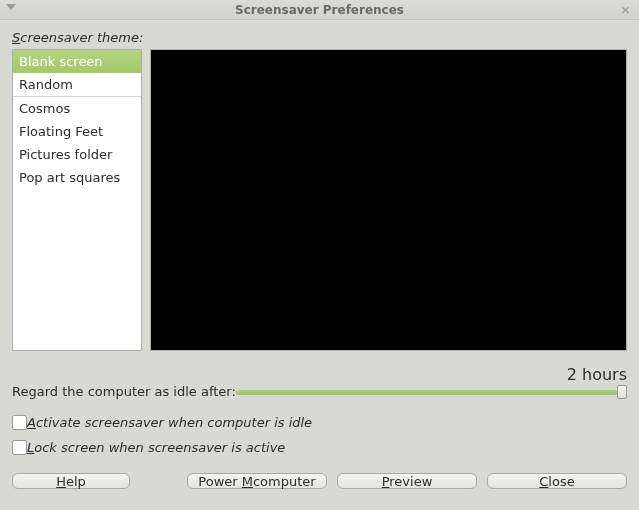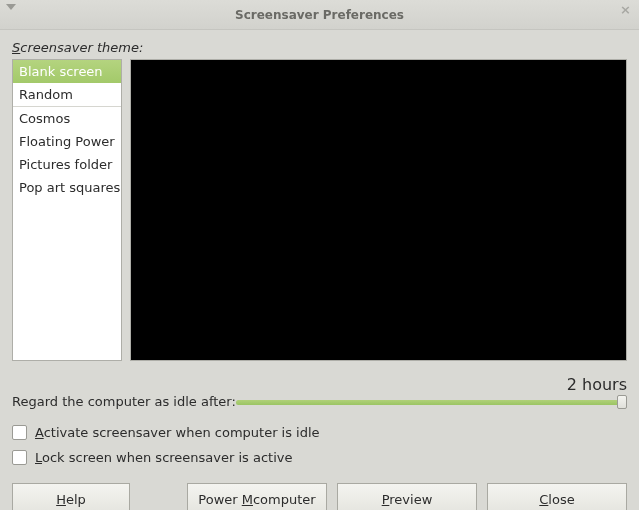--- a/index.html
+++ b/index.html
@@ -8,21 +8,21 @@
     width: 639px;
     height: 510px;
     background: #d9d9d4;
     font-family: "DejaVu Sans", "Liberation Sans", Arial, sans-serif;
     font-size: 13px;
     color: #2c2c2c;
     overflow: hidden;
   }
   
   .titlebar {
-    height: 30px;
+    height: 20px;
     background: linear-gradient(#dcdcd7, #d2d2cd);
     border-bottom: 1px solid #c5c5c0;
     display: flex;
     align-items: center;
     justify-content: center;
     position: relative;
     color: #6a6a65;
     font-weight: bold;
     font-size: 12px;
   }
@@ -49,21 +49,21 @@
   .label-theme {
     margin-bottom: 4px;
     font-style: italic;
   }
   .underline { text-decoration: underline; text-underline-offset: 1px; }
   .theme-row {
     display: flex;
     gap: 8px;
   }
   .theme-list {
-    width: 110px;
+    width: 130px;
     height: 302px;
     background: #ffffff;
     border: 1px solid #aeaea8;
     overflow: hidden;
   }
   .theme-item {
     padding: 4px 6px;
     color: #2c2c2c;
     cursor: default;
     white-space: nowrap;
@@ -119,42 +119,42 @@
     position: absolute;
     right: 0; top: 0;
     width: 10px; height: 14px;
     background: linear-gradient(#f4f4f0, #e0e0da);
     border: 1px solid #9a9a94;
     border-radius: 2px;
   }
   .check-row {
     display: flex;
     align-items: center;
-    gap: 8px;
     margin-top: 16px;
+    font-style: italic;
   }
   .check-row + .check-row { margin-top: 10px; }
   .checkbox {
     width: 15px; height: 15px;
     background: #ffffff;
     border: 1px solid #9a9a94;
     border-radius: 2px;
   }
   .button-row {
     display: flex;
     gap: 10px;
     margin-top: 18px;
   }
   .button-row .spacer { flex: 1 1 auto; }
   .btn {
-    height: 32px;
+    height: 16px;
     min-width: 140px;
     background: linear-gradient(#f4f4f0, #e4e4de);
     border: 1px solid #a9a9a2;
-    border-radius: 0;
+    border-radius: 6px;
     display: flex;
     align-items: center;
     justify-content: center;
     font-size: 13px;
     color: #2c2c2c;
     cursor: default;
     padding: 4px 10px;
   }
   .btn.small { min-width: 118px; }
 </style>
@@ -179,21 +179,21 @@
         <span>Blank screen</span>
       </div>
       <div class="theme-item">
         <span>Random</span>
       </div>
       <div class="sep"></div>
       <div class="theme-item">
         <span>Cosmos</span>
       </div>
       <div class="theme-item">
-        <span>Floating Power</span>
+        <span>Floating Feet</span>
       </div>
       <div class="theme-item">
         <span>Pictures folder</span>
       </div>
       <div class="theme-item">
         <span>Pop art squares</span>
       </div>
     </div>
     <div class="preview"></div>
   </div>

